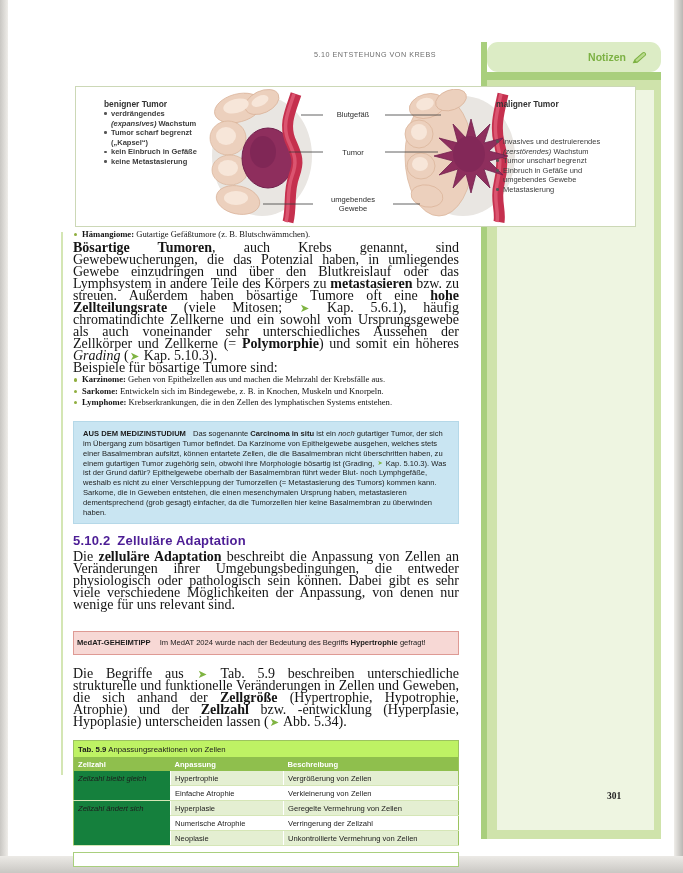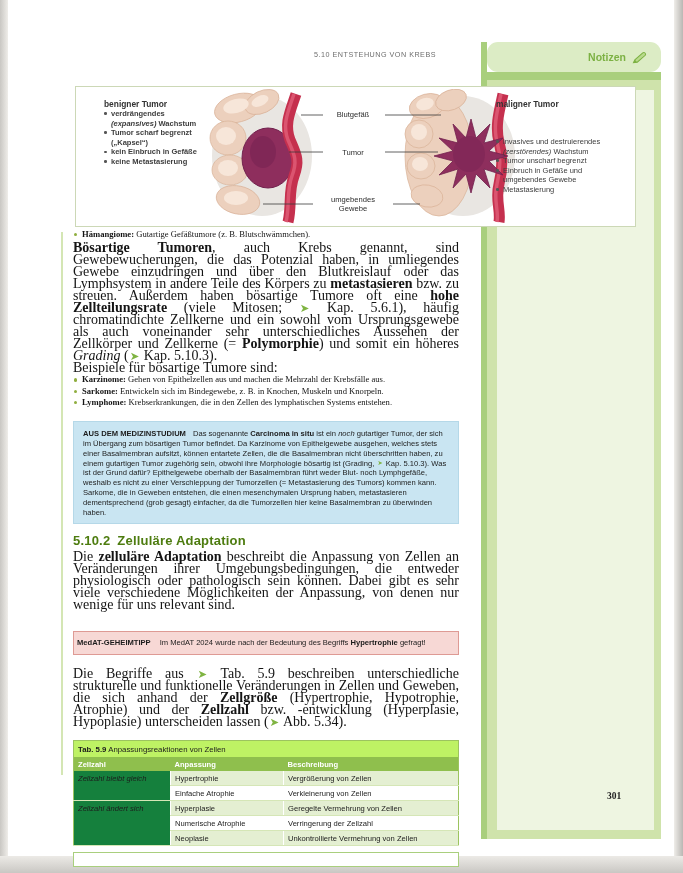--- a/index.html
+++ b/index.html
@@ -42,21 +42,21 @@
   .blist{margin:0 0 2px 0;}
   .bitem{position:relative;padding-left:9px;font-size:8.6px;line-height:11.3px;color:#141414;}
   .bitem .dot{position:absolute;left:1px;top:4px;width:3.4px;height:3.4px;border-radius:50%;background:#8fae3e;}
   .seg-b{font-weight:700;}
   .seg-i{font-style:italic;}
   .seg-arrow{color:#7fb442;font-size:.82em;padding:0 1px;position:relative;top:-.5px;}
   #medbox{margin-top:13px;background:#c9e5f2;border:1px solid #b5d8e8;padding:7px 9px 6px 9px;
     font-family:"Liberation Sans",sans-serif;font-size:7.6px;line-height:9.8px;color:#1c1c1c;box-sizing:border-box;}
   #medbox .boxlabel{font-weight:700;margin-right:7px;}
   #heading-5102{margin-top:9px;font-family:"Liberation Sans",sans-serif;font-weight:600;font-size:13px;
-    color:#4d7c0f;letter-spacing:.2px;}
+    color:#4c1d95;letter-spacing:.2px;}
   #heading-5102 .hnum{margin-right:7px;}
   #para2{margin-top:3px;}
   #tipbox{margin-top:20px;background:#f7d8d5;border:1px solid #de9a94;padding:6px 3px;
     font-family:"Liberation Sans",sans-serif;font-size:7.6px;line-height:10px;color:#1c1c1c;box-sizing:border-box;}
   #tipbox .boxlabel{font-weight:700;margin-right:9px;}
   #para3{margin-top:13px;}
   
   #tab59{margin-top:12px;width:100%;border-collapse:collapse;border:1px solid #9cc45f;
     font-family:"Liberation Sans",sans-serif;font-size:7.6px;color:#1c1c1c;}
   #tab59 .ttitle td{background:#bef264;font-size:7.8px;padding:4px 4px 3px 4px;}

